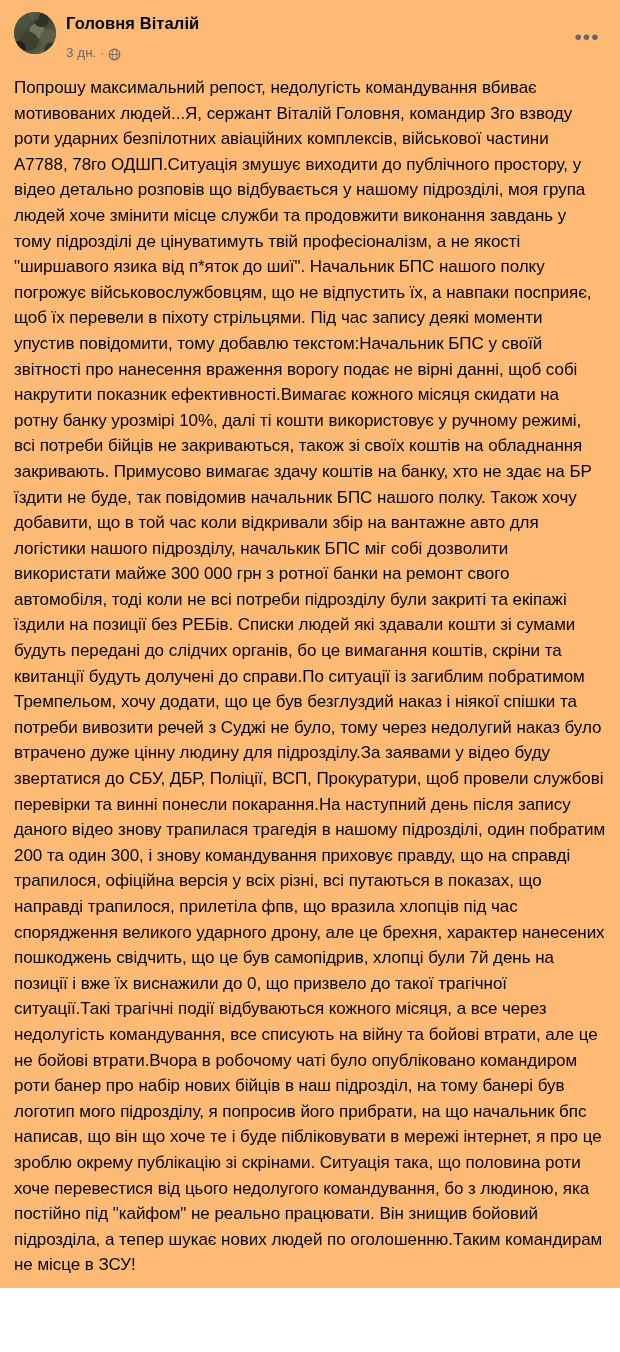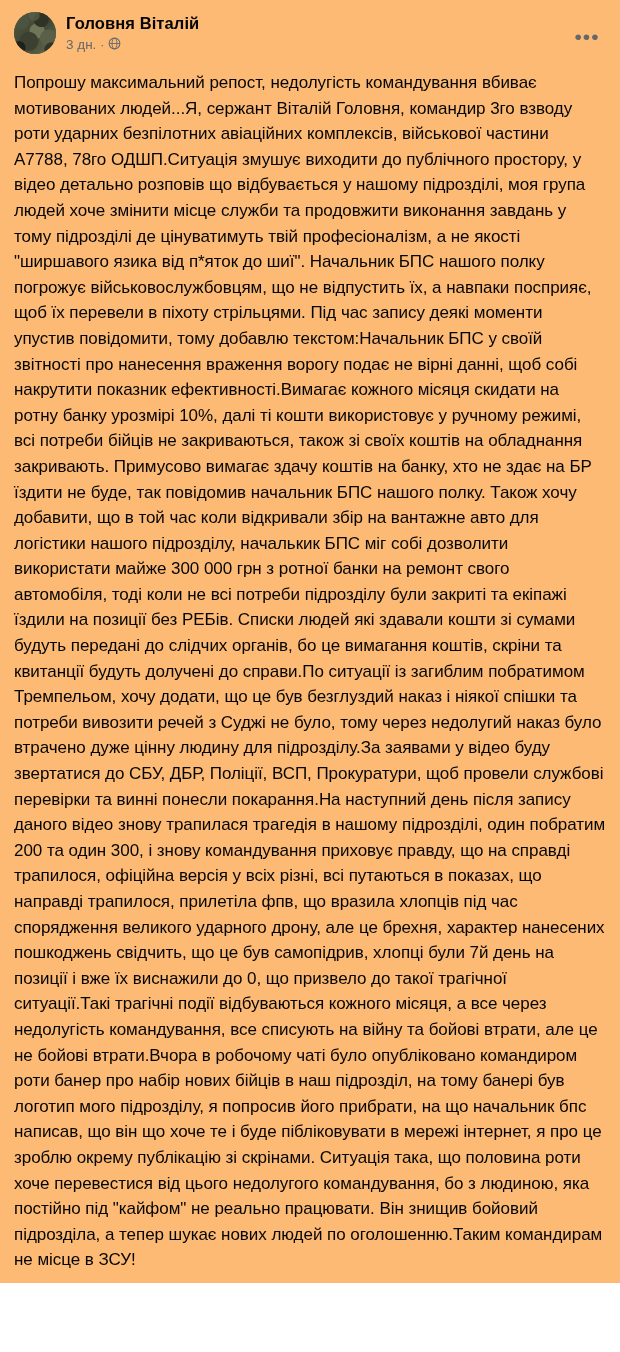--- a/index.html
+++ b/index.html
@@ -61,22 +61,22 @@
   }
   .author-name {
     font-size: 16.5px;
     font-weight: bold;
     line-height: 20px;
     color: #050505;
     letter-spacing: .1px;
   }
   .meta-row {
     display: flex;
-    align-items: flex-start;
-    margin-top: 4px;
+    align-items: flex-end;
+    margin-top: 12px;
     color: #65676b;
     font-size: 13.5px;
     line-height: 16px;
   }
   .meta-row .sep {
     margin: 0 4px;
     font-size: 12px;
   }
   .globe-icon {
     display: inline-flex;

